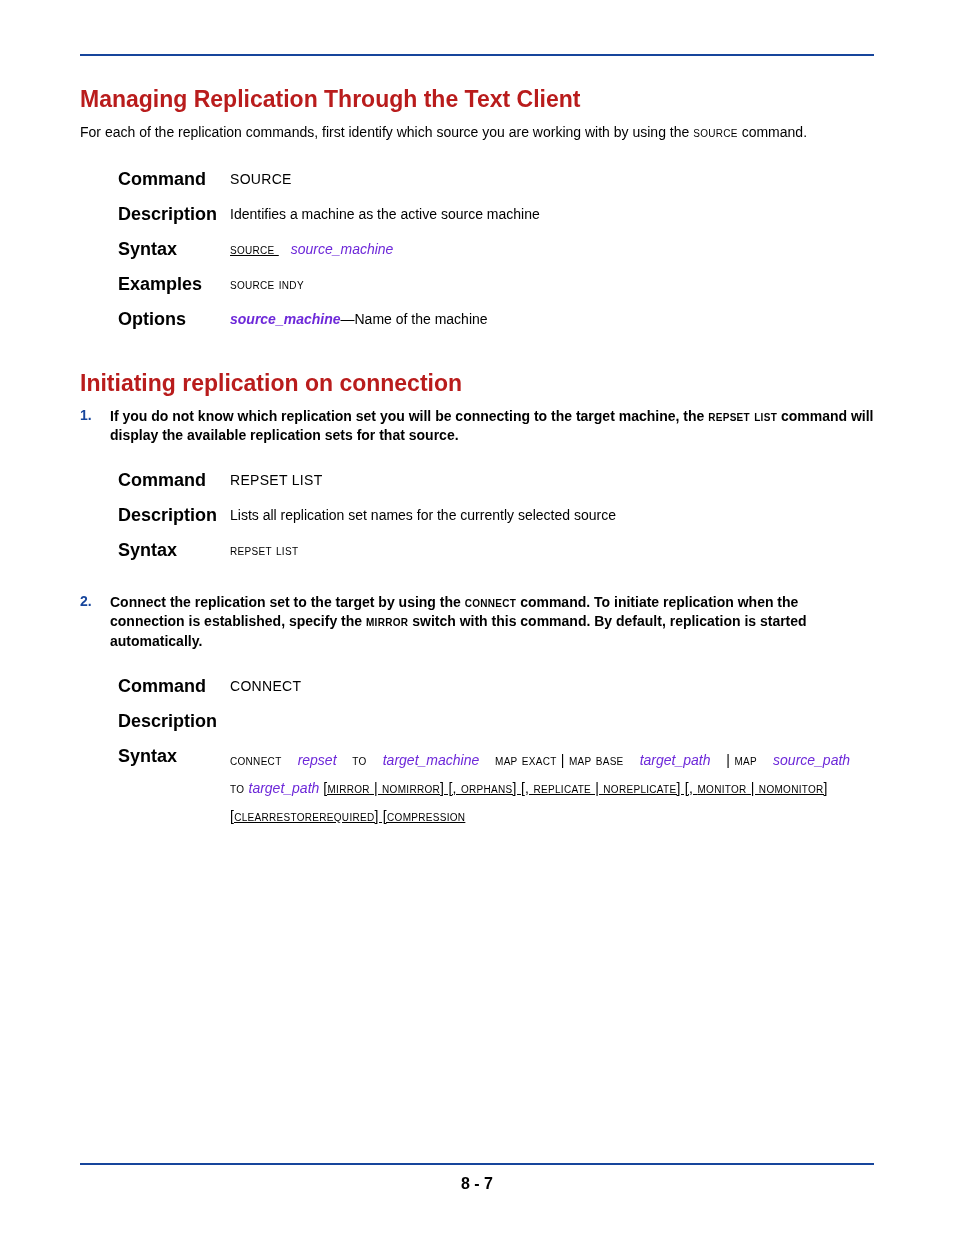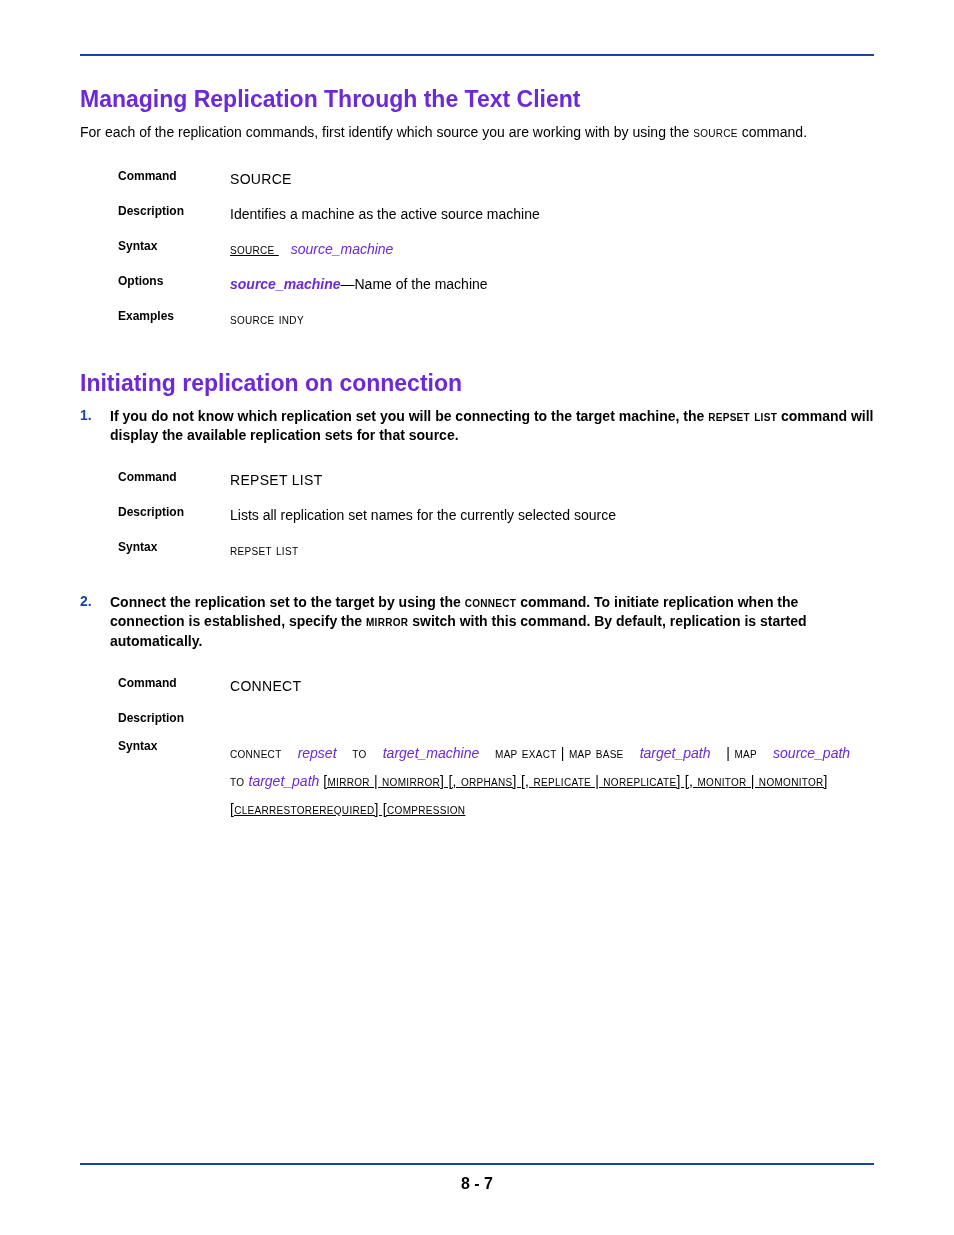--- a/index.html
+++ b/index.html
@@ -13,41 +13,41 @@
     position: relative;
   }
   .top-rule {
     border: none;
     border-top: 2px solid #16459c;
     margin-bottom: 30px;
   }
   h1.section-title {
     font-size: 23px;
     font-weight: bold;
-    color: #6d28d9;
+    color: #b91c1c;
     margin-bottom: 10px;
   }
   .intro {
     font-size: 14px;
     margin-bottom: 26px;
     line-height: 1.4;
   }
   .cmdref {
     margin: 24px 0 32px 38px;
   }
   .row {
     display: flex;
     align-items: flex-start;
     margin-bottom: 14px;
   }
   .row .label {
     font-weight: bold;
     width: 112px;
     flex: 0 0 112px;
-    font-size: 12px;
+    font-size: 18px;
   }
   .row .value {
     flex: 1 1 auto;
     font-size: 14px;
     line-height: 1.5;
   }
   .smallcaps {
     font-variant: small-caps;
     letter-spacing: 0.3px;
   }
@@ -113,28 +113,28 @@
   </div>
   <div class="row">
     <div class="label">Syntax</div>
     <div class="value">
       <span class="smallcaps under">source </span>
       <span class="sp"></span>
       <span class="param">source_machine</span>
     </div>
   </div>
   <div class="row">
+    <div class="label">Examples</div>
+    <div class="value smallcaps">source indy</div>
+  </div>
+  <div class="row">
     <div class="label">Options</div>
     <div class="value">
       <span class="param" style="font-weight:bold">source_machine</span><span>—Name of the machine</span>
     </div>
-  </div>
-  <div class="row">
-    <div class="label">Examples</div>
-    <div class="value smallcaps">source indy</div>
   </div>
 </div>
 
 <h1 class="section-title" style="margin-top:40px">Initiating replication on connection</h1>
 
 <div class="steps">
 
   <div class="step">
     <div class="step-num">1.</div>
     <div class="step-body">

